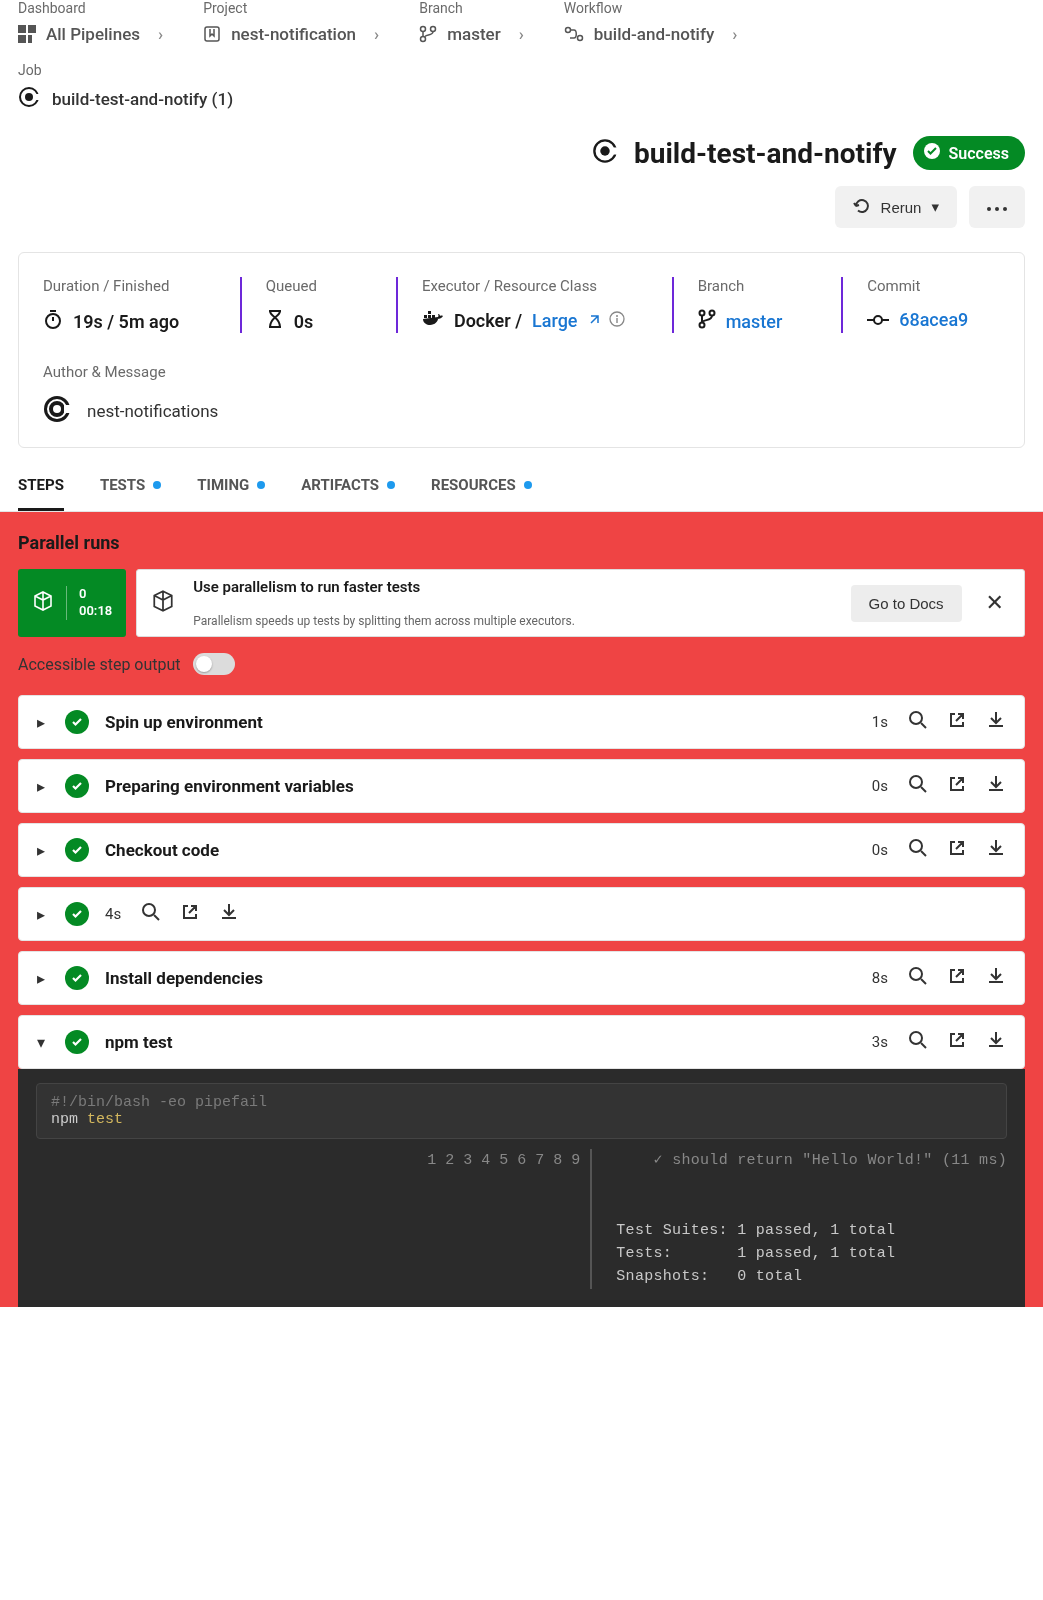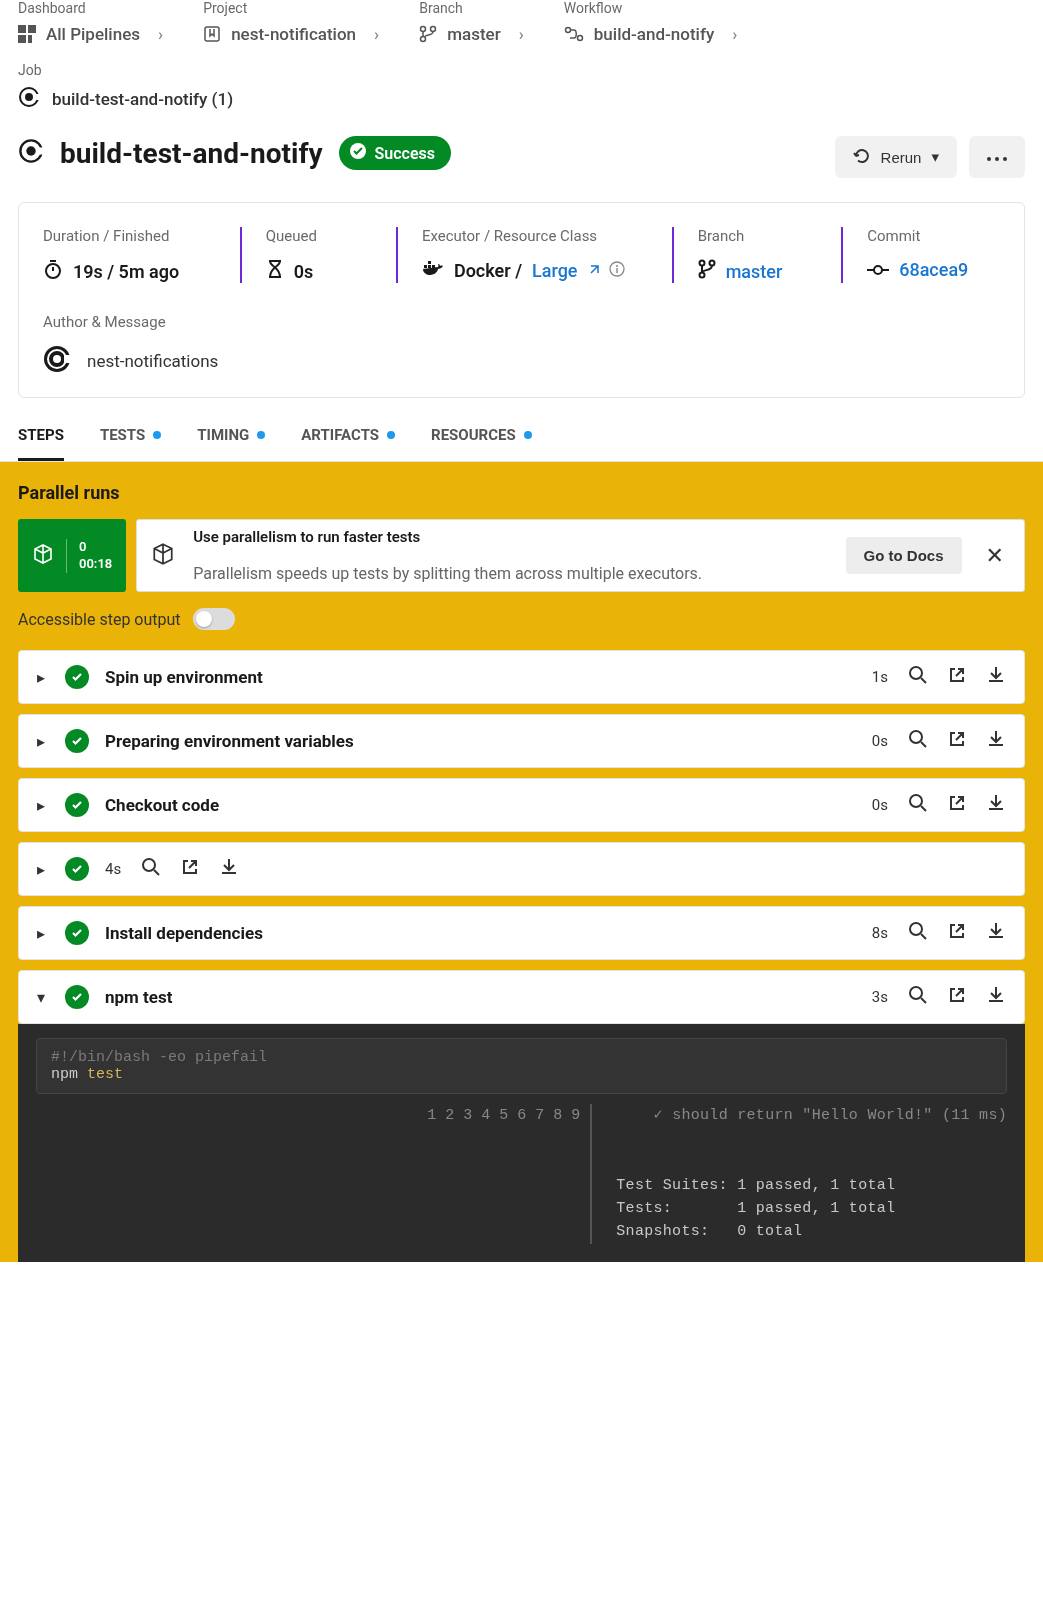--- a/index.html
+++ b/index.html
@@ -11,21 +11,21 @@
     .bc-col { display: flex; flex-direction: column; gap: 8px; }
     .bc-label { font-size: 14px; color: #6a6a6a; }
     .bc-link { display: flex; align-items: center; gap: 10px; font-size: 17px; color: #555; font-weight: 500; }
     .bc-chevron { color: #888; margin-left: 8px; }
     .bc-icon { display: inline-flex; color: #555; }
 
     .job-header { padding: 10px 18px 0; }
     .job-header .bc-label { margin-bottom: 8px; }
     .job-line { display: flex; align-items: center; gap: 12px; font-size: 17px; color: #333; font-weight: 500; }
 
-    .title-row { display: flex; align-items: flex-start; justify-content: space-between; padding: 24px 18px 24px; gap: 16px; }
+    .title-row { display: flex; align-items: flex-end; justify-content: space-between; padding: 24px 18px 24px; gap: 16px; flex-direction: column; }
     .title-left { display: flex; align-items: center; gap: 16px; }
     .title-row h1 { font-size: 28px; font-weight: 700; }
     .status-pill { background: #048a24; color: #fff; border-radius: 999px; padding: 6px 16px 6px 10px; display: inline-flex; align-items: center; gap: 8px; font-size: 16px; font-weight: 600; }
     .title-actions { display: flex; gap: 12px; }
     .btn { background: #f1f1f1; border: none; border-radius: 6px; padding: 10px 18px; display: inline-flex; align-items: center; gap: 10px; font-size: 15px; color: #333; font-weight: 500; cursor: pointer; }
     .btn-icon { background: #f1f1f1; border: none; border-radius: 6px; width: 56px; height: 42px; display: inline-flex; align-items: center; justify-content: center; cursor: pointer; }
 
     .summary-card { margin: 0 18px; border: 1px solid #e4e4e4; border-radius: 6px; padding: 24px 0 20px; }
     .summary-row { display: flex; }
     .summary-cell { padding: 0 24px; border-right: 2px solid #6d28d9; display: flex; flex-direction: column; gap: 14px; }
@@ -34,31 +34,31 @@
     .summary-value { font-size: 18px; font-weight: 600; color: #1a1a1a; display: inline-flex; align-items: center; gap: 10px; }
     .summary-link { color: #1976d2; font-weight: 500; }
     .author-row { display: flex; flex-direction: column; gap: 14px; padding: 30px 24px 0; }
     .author-val { display: flex; align-items: center; gap: 16px; font-size: 17px; color: #333; }
 
     .tabs { display: flex; gap: 36px; padding: 28px 18px 0; border-bottom: 1px solid #e4e4e4; }
     .tab { padding: 0 0 14px; font-size: 15px; font-weight: 700; color: #555; display: inline-flex; align-items: center; gap: 8px; cursor: pointer; border-bottom: 3px solid transparent; }
     .tab.active { color: #1a1a1a; border-bottom-color: #1a1a1a; }
     .dot { width: 8px; height: 8px; border-radius: 50%; background: #1d9aee; display: inline-block; }
 
-    .content { background: #eab308; padding: 20px 18px 0; }
+    .content { background: #ef4444; padding: 20px 18px 0; }
     .section-title { font-size: 18px; font-weight: 700; margin-bottom: 16px; }
 
     .parallel-row { display: flex; gap: 10px; margin-bottom: 16px; }
     .parallel-badge { background: #048a24; color: #fff; display: flex; align-items: center; gap: 12px; border-radius: 3px; padding: 10px 14px; }
     .parallel-badge .sep { width: 1px; height: 34px; background: rgba(255,255,255,0.4); }
     .pb-right { display: flex; flex-direction: column; font-size: 13px; line-height: 1.3; font-weight: 600; }
     .parallel-box { flex: 1; background: #fff; border: 1px solid #ddd; border-radius: 3px; display: flex; align-items: center; gap: 18px; padding: 8px 14px; }
     .pbox-text-title { font-size: 15px; font-weight: 600; }
-    .pbox-text-sub { font-size: 16px; color: #666; margin-top: 18px; }
-    .go-docs { background: #ededed; border: none; border-radius: 4px; padding: 10px 18px; font-size: 15px; font-weight: 700; color: #333; cursor: pointer; }
+    .pbox-text-sub { font-size: 12px; color: #666; margin-top: 18px; }
+    .go-docs { background: #ededed; border: none; border-radius: 4px; padding: 10px 18px; font-size: 15px; font-weight: 400; color: #333; cursor: pointer; }
     .close-x { background: none; border: none; font-size: 22px; cursor: pointer; color: #333; padding: 6px; }
 
     .accessible-row { display: flex; align-items: center; gap: 12px; margin: 8px 0 20px; font-size: 16px; color: #333; }
     .toggle { width: 42px; height: 22px; background: #dcdcdc; border-radius: 999px; position: relative; cursor: pointer; }
     .toggle::after { content: ""; position: absolute; left: 3px; top: 3px; width: 16px; height: 16px; background: #fff; border-radius: 50%; box-shadow: 0 1px 2px rgba(0,0,0,0.3); }
 
     .steps-list { display: flex; flex-direction: column; gap: 10px; padding-bottom: 0; }
     .step-card { background: #fff; border: 1px solid #e4e4e4; border-radius: 4px; }
     .step-row { display: flex; align-items: center; padding: 14px 18px; gap: 16px; cursor: pointer; }
     .chevron { width: 12px; display: inline-flex; color: #333; }

